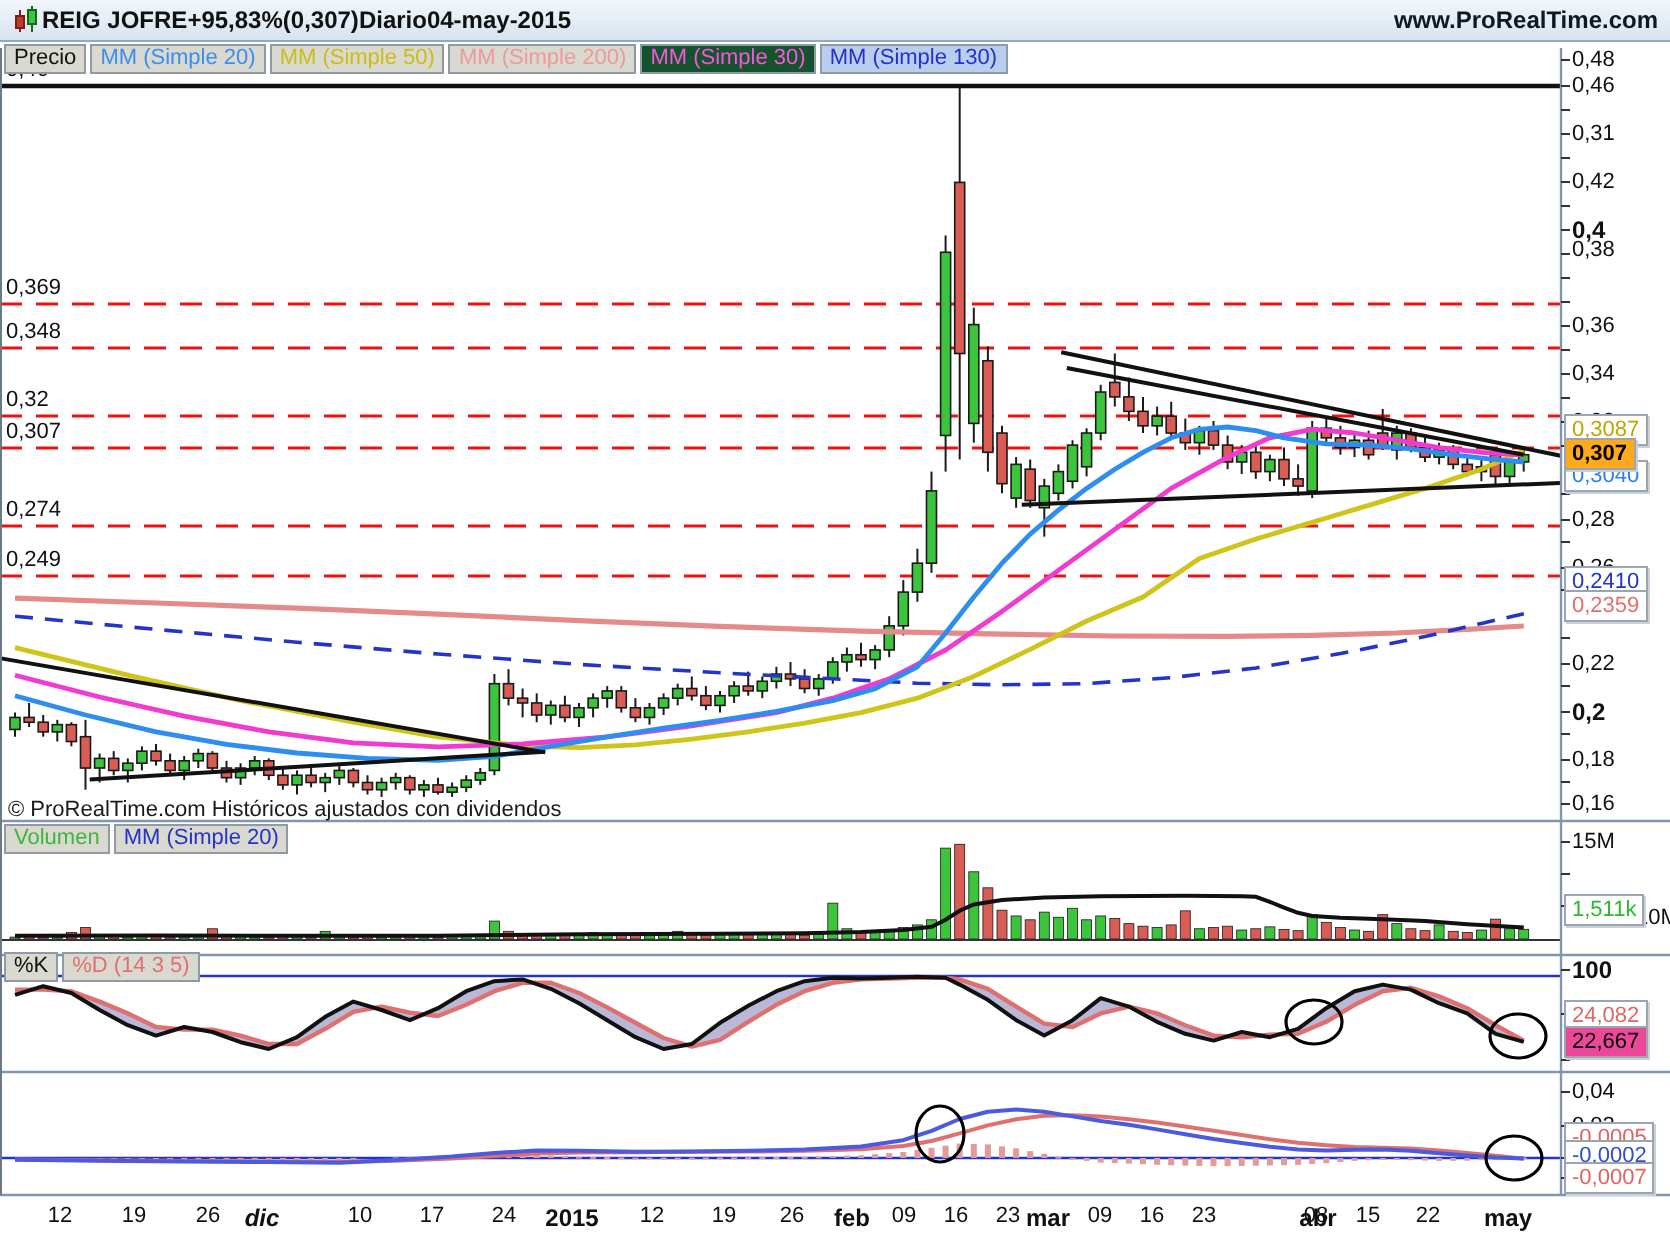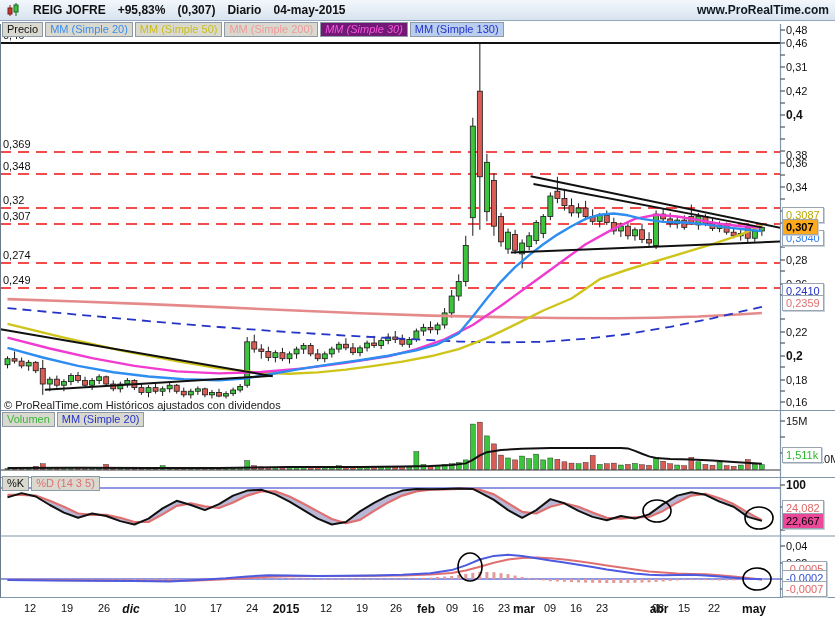--- a/index.html
+++ b/index.html
@@ -2,21 +2,21 @@
 <html><head>
 <meta charset="utf-8">
 <style>
   html,body{margin:0;padding:0;background:#fff;}
   #app{position:relative;width:835px;height:620px;font-family:"Liberation Sans",sans-serif;
        background:#fff;overflow:hidden;-webkit-font-smoothing:antialiased;}
   
   #titlebar{position:absolute;left:0;top:0;width:835px;height:20px;
     background:linear-gradient(#f2f7fc,#d8e3ef);border-bottom:1px solid #93a8bd;
     display:flex;align-items:center;font-size:12px;font-weight:bold;color:#111;}
-  #titlebar .seg{margin-left:12px;white-space:nowrap;}
+  #titlebar .seg{white-space:nowrap;}
   #titlebar .icon{margin-left:6px;display:inline-flex;}
   #site{position:absolute;right:6px;top:0;height:20px;display:flex;align-items:center;
         font-size:12px;font-weight:bold;color:#101820;}
   
   .chiprow{position:absolute;display:flex;gap:2px;z-index:30;}
   .chip{font-size:11px;line-height:13px;padding:0 4px;border:1px solid #8e9aa6;
         background:#d9d9d0;white-space:nowrap;}
   
   #chart{position:absolute;left:0;top:0;z-index:5;}
   
@@ -51,21 +51,21 @@
     <span class="seg">Diario</span>
     <span class="seg">04-may-2015</span>
     <span id="site">www.ProRealTime.com</span>
   </div>
 
   <div class="chiprow" id="legend-price" style="left:2px;top:22px;">
       <span class="chip" style="color: rgb(17, 17, 17); background: rgb(217, 217, 208);">Precio</span>
       <span class="chip" style="color: rgb(59, 141, 240); background: rgb(217, 217, 208);">MM (Simple 20)</span>
       <span class="chip" style="color: rgb(201, 190, 24); background: rgb(217, 217, 208);">MM (Simple 50)</span>
       <span class="chip" style="color: rgb(239, 154, 154); background: rgb(217, 217, 208);">MM (Simple 200)</span>
-      <span class="chip" style="color: rgb(249, 85, 221); background: #701a75; font-style: italic;">MM (Simple 30)</span>
+      <span class="chip" style="color: rgb(249, 85, 221); background: #14532d;">MM (Simple 30)</span>
       <span class="chip" style="color: rgb(36, 51, 200); background: rgb(185, 205, 238);">MM (Simple 130)</span>
     </div>
   <div class="chiprow" id="legend-volume" style="left:2px;top:412px;">
       <span class="chip" style="color: rgb(61, 181, 61); background: rgb(217, 217, 208);">Volumen</span>
       <span class="chip" style="color: rgb(36, 51, 200); background: rgb(217, 217, 208);">MM (Simple 20)</span>
     </div>
   <div class="chiprow" id="legend-stoch" style="left:2px;top:476px;">
       <span class="chip" style="color: rgb(17, 17, 17); background: rgb(217, 217, 208);">%K</span>
       <span class="chip" style="color: rgb(224, 112, 112); background: rgb(217, 217, 208);">%D (14 3 5)</span>
     </div>
@@ -584,21 +584,21 @@
       <line x1="780.5" y1="579" x2="785" y2="579" stroke="#333" stroke-width="1"></line>
       <line x1="780.5" y1="589" x2="785" y2="589" stroke="#333" stroke-width="1"></line>
     </svg>
 
   <div id="labels">
       <div class="ylabel" style="top: 30px;">0,48</div>
       <div class="ylabel" style="top: 43px;">0,46</div>
       <div class="ylabel" style="top: 67px;">0,31</div>
       <div class="ylabel" style="top: 91px;">0,42</div>
       <div class="ylabel b" style="top: 115px;">0,4</div>
-      <div class="ylabel" style="top: 155px;">0,38</div>
+      <div class="ylabel" style="top: 125px;">0,38</div>
       <div class="ylabel" style="top: 163px;">0,36</div>
       <div class="ylabel" style="top: 187px;">0,34</div>
       <div class="ylabel" style="top: 211px;">0,32</div>
       <div class="ylabel" style="top: 260px;">0,28</div>
       <div class="ylabel" style="top: 284px;">0,26</div>
       <div class="ylabel" style="top: 332px;">0,22</div>
       <div class="ylabel b" style="top: 356px;">0,2</div>
       <div class="ylabel" style="top: 380px;">0,18</div>
       <div class="ylabel" style="top: 402px;">0,16</div>
       <div class="ylabel" style="top: 421px;">15M</div>

